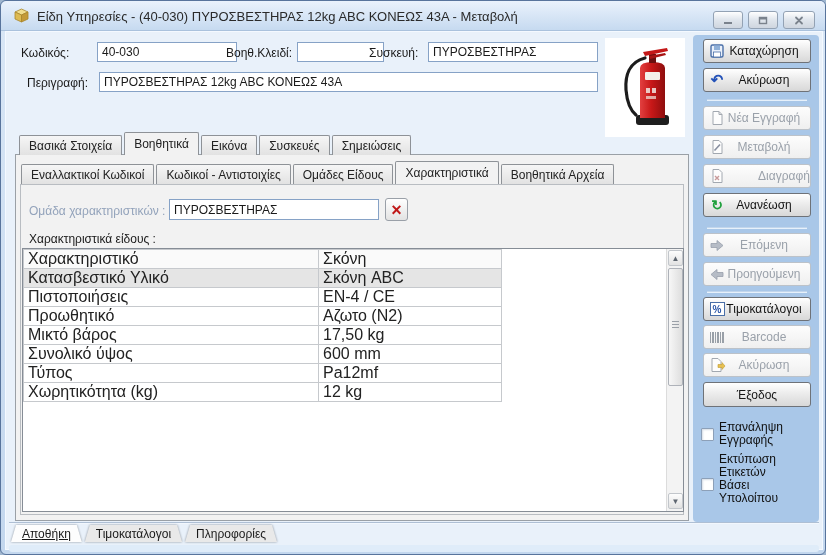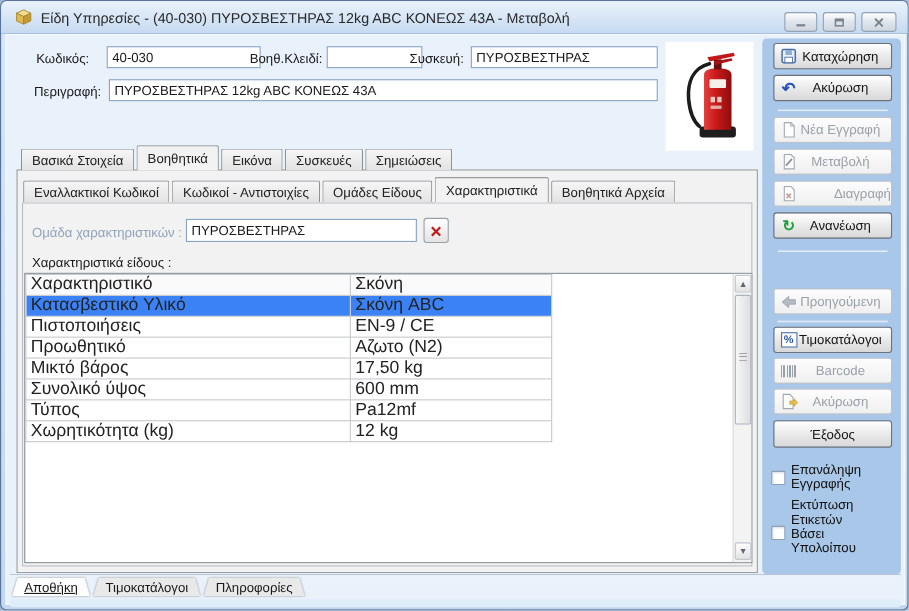--- a/index.html
+++ b/index.html
@@ -10,21 +10,21 @@
   
   .titlebar{position:absolute;left:0;top:0;width:826px;height:30px;
     background:linear-gradient(#eaf2fc,#c6daf0);border-bottom:1px solid #aac2dd;border-radius:6px 6px 0 0;}
   .title-text{position:absolute;left:36px;top:8px;font-size:13px;color:#2a2a2a;white-space:nowrap;}
   .title-icon{position:absolute;left:12px;top:7px;width:17px;height:15px;}
   .capbtn{position:absolute;top:10px;width:30px;height:18px;border:1px solid #93a2b4;border-radius:3px;
     background:linear-gradient(#fefefe,#dfe5ec 50%,#cfd6df);display:flex;align-items:center;justify-content:center;}
   
   .client{position:absolute;left:4px;top:30px;width:818px;height:519px;background:#e9f1fa;border:1px solid #f4f9ff;}
   
-  .flabel{position:absolute;height:14px;text-align:center;color:#1a1a1a;white-space:nowrap;}
+  .flabel{position:absolute;height:14px;text-align:left;color:#1a1a1a;white-space:nowrap;}
   .tin{position:absolute;border:1px solid #86a2c6;background:#fff;font:12px "Liberation Sans",sans-serif;
     padding:1px 4px;color:#1a1a1a;}
   
   .imgbox{position:absolute;left:604px;top:37px;width:80px;height:99px;background:#fff;}
   
   .tabs{position:absolute;display:flex;align-items:flex-end;}
   .tab{height:20px;padding:0 9px;display:flex;align-items:center;background:linear-gradient(#f6f6f6,#e2e2e2);
     border:1px solid #8e9297;border-bottom:none;border-radius:2px 2px 0 0;margin-right:2px;white-space:nowrap;color:#222;}
   .tab.active{height:23px;background:#f2f2f2;z-index:5;position:relative;}
   .panel{position:absolute;left:14px;top:153px;width:674px;height:367px;background:#f2f2f2;
@@ -34,21 +34,21 @@
   
   .clearbtn{position:absolute;left:384px;top:197px;width:23px;height:23px;border:1px solid #9aa0a8;border-radius:3px;
     background:linear-gradient(#ffffff,#e3e3e3);display:flex;align-items:center;justify-content:center;
     color:#c01818;font-size:18px;font-weight:bold;line-height:1;}
   
   .gridwrap{position:absolute;left:21px;top:247px;width:662px;height:264px;background:#fff;border:1px solid #868d96;}
   table.grid{border-collapse:collapse;table-layout:fixed;width:478px;font-size:16px;}
   .grid th,.grid td{border:1px solid #c6c9cd;height:18px;padding:0 4px;text-align:left;font-weight:normal;
     overflow:hidden;white-space:nowrap;color:#222;}
   .grid thead th{background:#fafafa;height:17px;}
-  .grid tr.sel td{background:#3b82f6;}
+  .grid tr.sel td{background:#e5e5e5;}
   
   .vsb{position:absolute;right:0;top:0;width:17px;height:262px;background:#f3f3f3;border-left:1px solid #dcdcdc;}
   .sbbtn{position:absolute;left:1px;width:15px;height:16px;display:flex;align-items:center;justify-content:center;
     font-size:8px;color:#5e6670;background:linear-gradient(#fdfdfd,#e2e2e2);border:1px solid #c2c6cb;border-radius:2px;}
   .sbthumb{position:absolute;left:1px;top:19px;width:15px;height:118px;background:linear-gradient(90deg,#f7f7f7,#dedede);
     border:1px solid #aeb2b9;border-radius:2px;}
   .sbthumb:after{content:"";position:absolute;left:3px;right:3px;top:52px;height:7px;
     background:repeating-linear-gradient(#9aa0a8 0 1px,transparent 1px 3px);}
   
   .sidebar{position:absolute;left:692px;top:34px;width:126px;height:487px;background:#a9c7e8;border-radius:4px;}
@@ -202,21 +202,21 @@
           <th>Σκόνη</th>
         </tr>
       </thead>
       <tbody>
         <tr class="sel">
           <td>Κατασβεστικό Υλικό</td>
             <td>Σκόνη ABC</td>
         </tr>
         <tr>
           <td>Πιστοποιήσεις</td>
-            <td>EN-9 / CE</td>
+            <td>EN-4 / CE</td>
         </tr>
         <tr>
           <td>Προωθητικό</td>
             <td>Αζωτο (N2)</td>
         </tr>
         <tr>
           <td>Μικτό βάρος</td>
             <td>17,50 kg</td>
         </tr>
         <tr>
@@ -286,20 +286,28 @@
           <path d="M6,8 L10,12 M10,8 L6,12" stroke="#c89a9a" stroke-width="1.4"></path>
         </svg>
     </span>
       <span class="bl">Διαγραφή</span>
   </div>
   <div class="sbtn en" style="top:192px;">
     <span class="ic uglyph" style="color:#1fa03c;font-size:14px;">↻</span>
     <span class="bl">Ανανέωση</span>
   </div>
   <div class="sep" style="top:226px;"></div>
+  <div class="sbtn dis" style="top:232px;">
+    <span class="ic">
+      <svg viewBox="0 0 14 13" width="14" height="13">
+          <polygon points="1,4.5 7,4.5 7,1.5 13,6.5 7,11.5 7,8.5 1,8.5" fill="#b6bcc6" stroke="#98a0ac" stroke-width="0.8"></polygon>
+        </svg>
+    </span>
+      <span class="bl">Επόμενη</span>
+  </div>
   <div class="sbtn dis" style="top:261px;">
     <span class="ic">
       <svg viewBox="0 0 14 13" width="14" height="13" style="transform:scaleX(-1)">
           <polygon points="1,4.5 7,4.5 7,1.5 13,6.5 7,11.5 7,8.5 1,8.5" fill="#b6bcc6" stroke="#98a0ac" stroke-width="0.8"></polygon>
         </svg>
     </span>
       <span class="bl">Προηγούμενη</span>
   </div>
   <div class="sep" style="top:290px;"></div>
   <div class="sbtn en" style="top:296px;">

